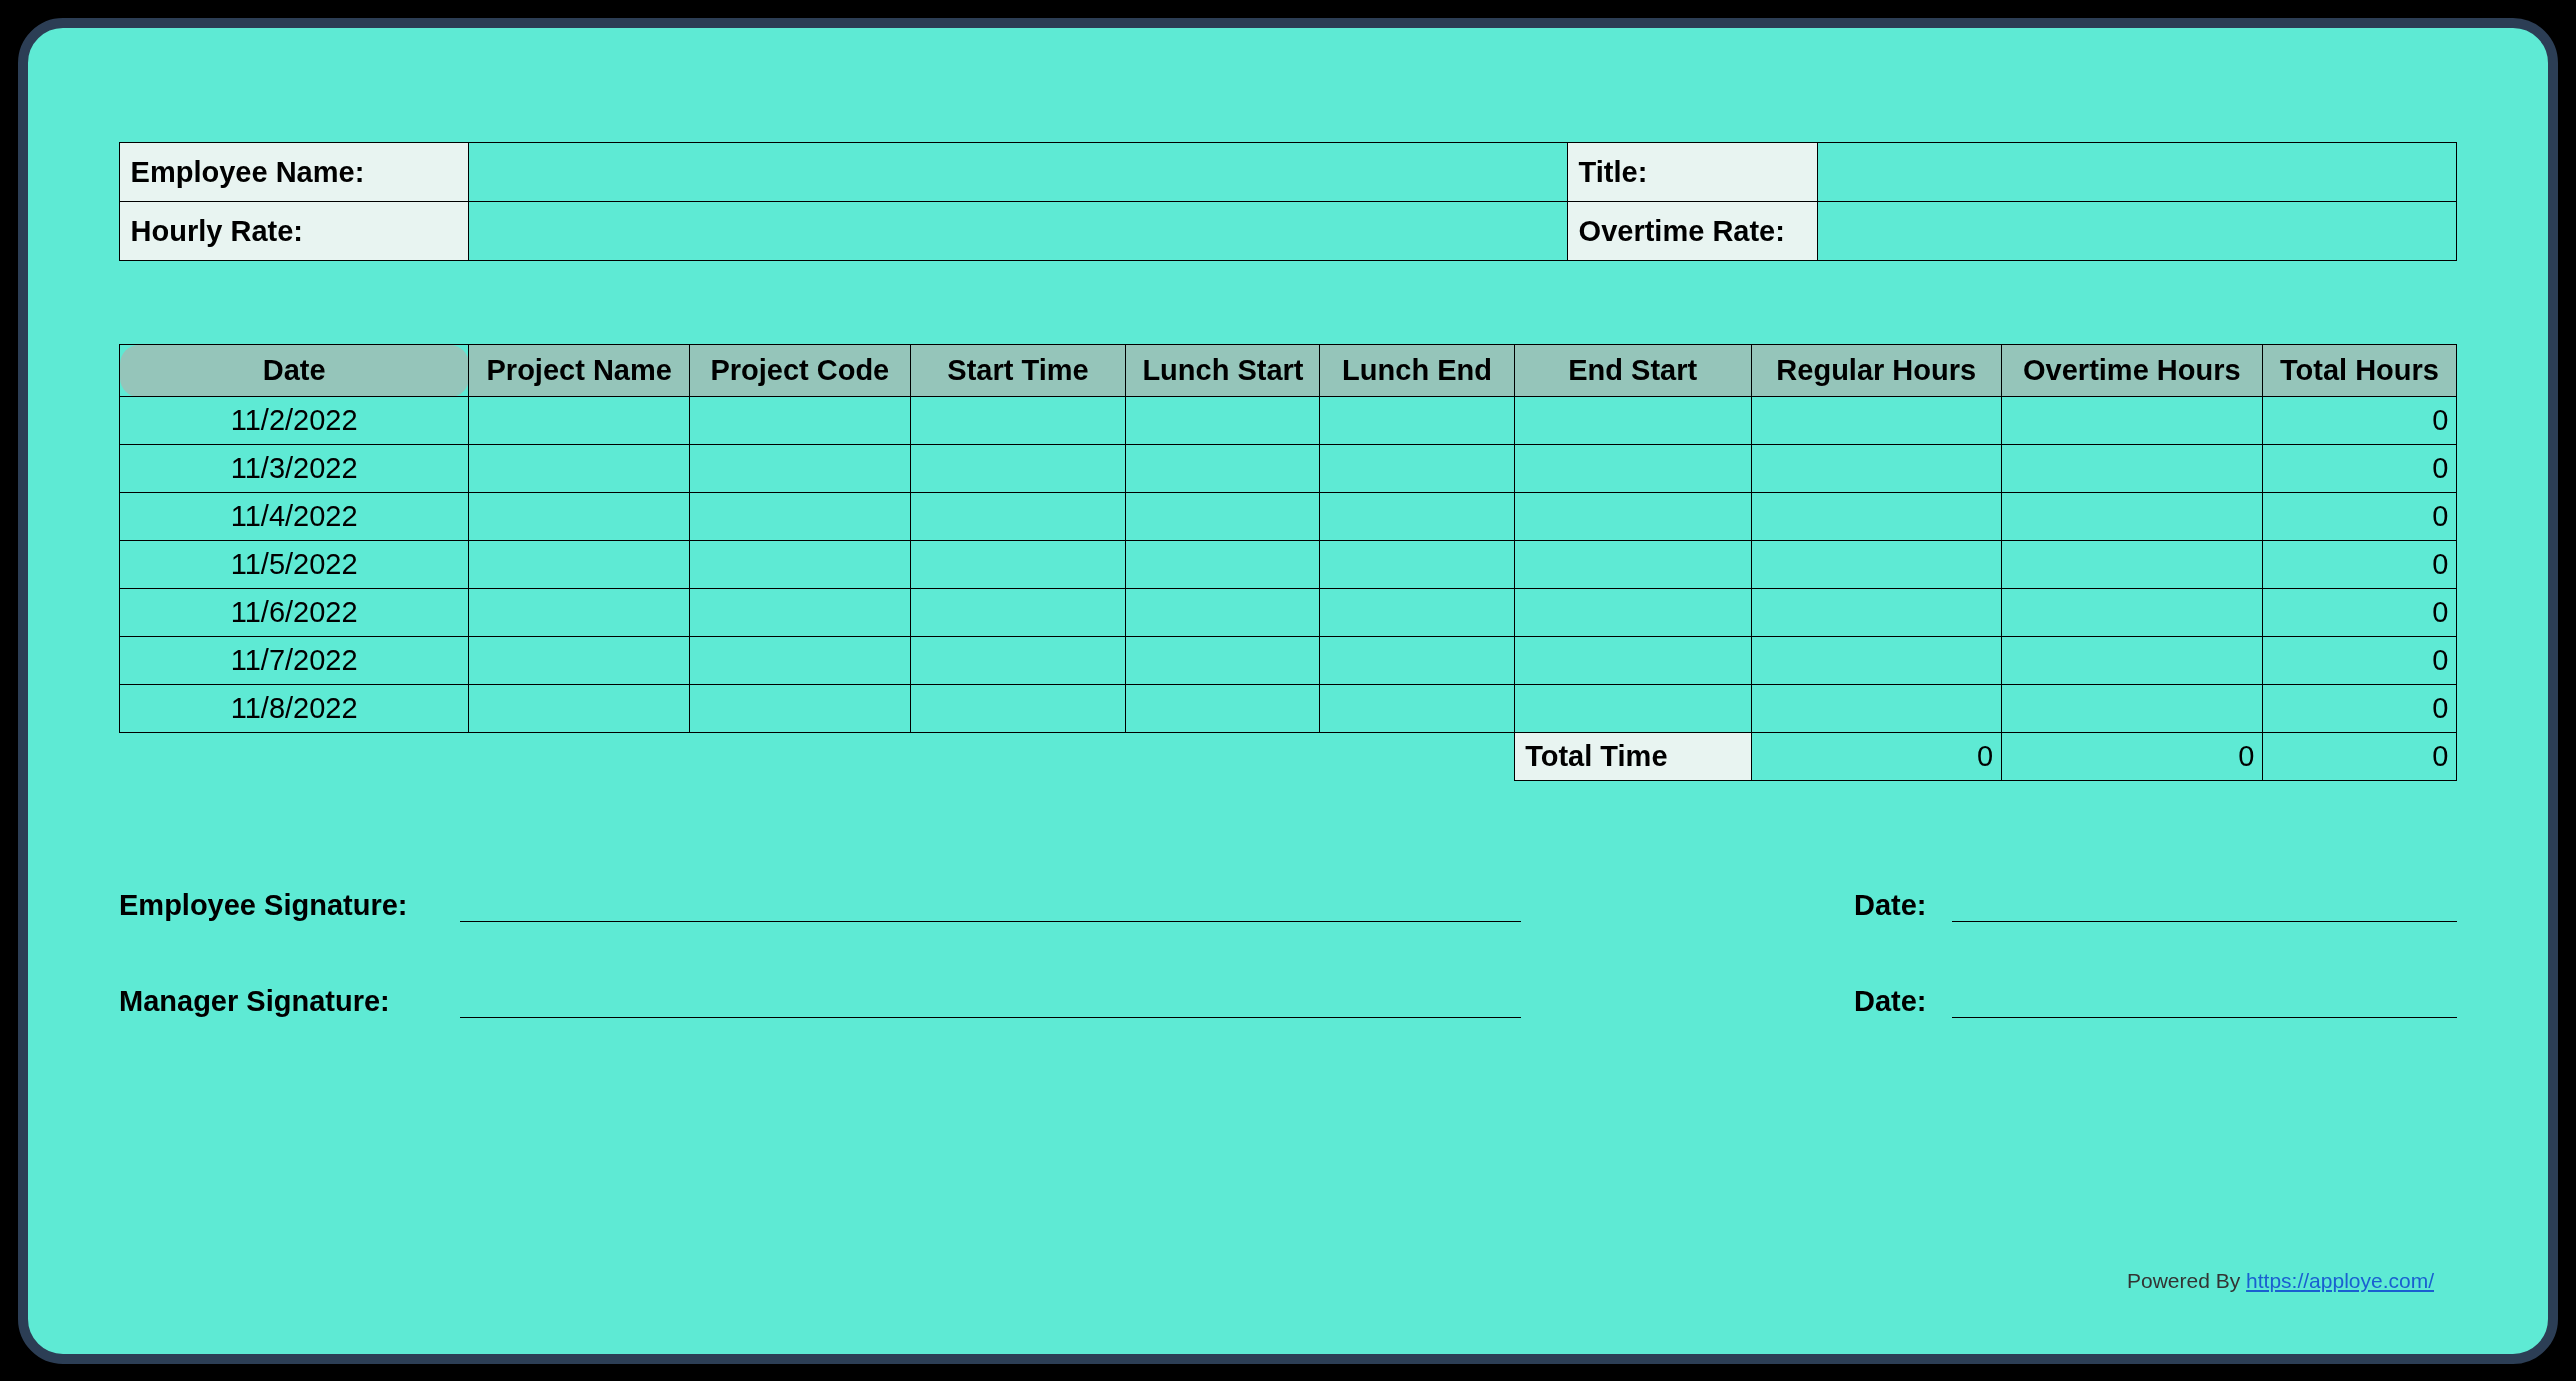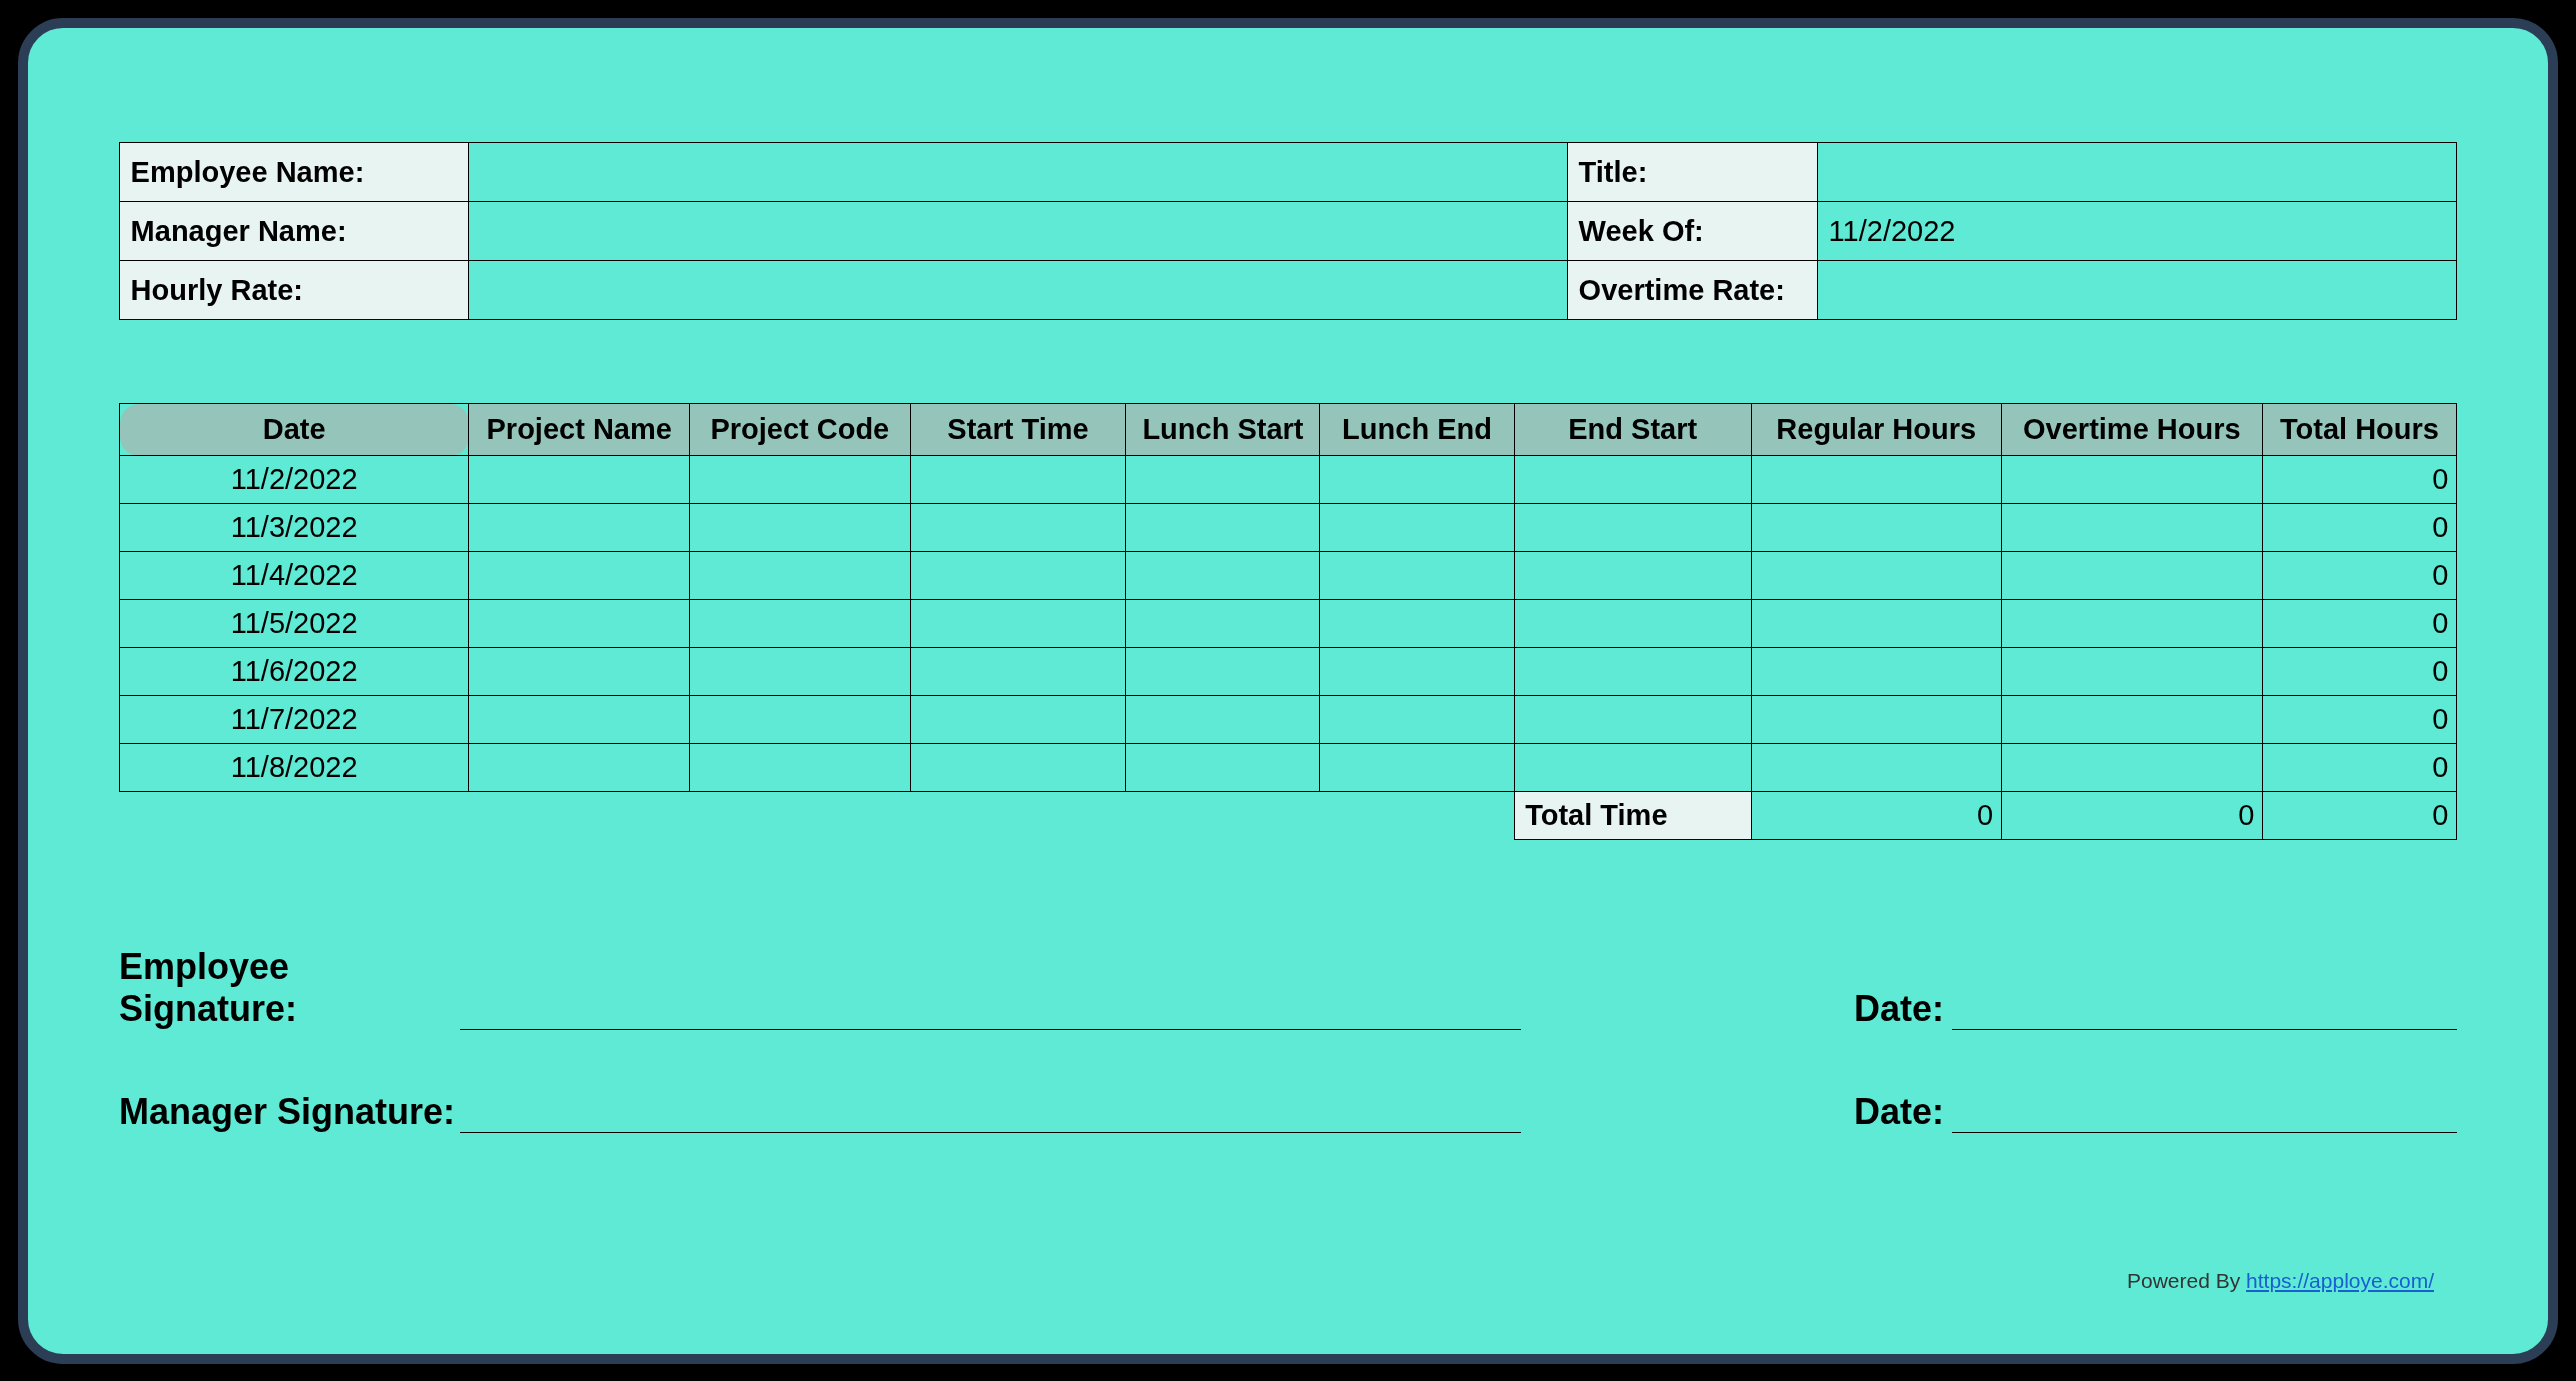--- a/index.html
+++ b/index.html
@@ -103,21 +103,21 @@
   .c-lstart { width: 197px; }
   .c-lend   { width: 197px; }
   .c-end    { width: 242px; }
   .c-reg    { width: 254px; }
   .c-ot     { width: 265px; }
   .c-total  { width: 197px; }
 
   
   .sig-area {
     margin-top: 106px;
-    font-size: 36px;
+    font-size: 29px;
     font-weight: bold;
   }
   .sig-row {
     display: flex;
     align-items: flex-end;
     margin-bottom: 61px;
   }
   .sig-label { width: 341px; }
   .sig-line {
     border-bottom: 1.5px solid #000;
@@ -147,26 +147,20 @@
 <div class="outer">
   <div class="card">
 
     <table class="info-table">
       <tbody>
           <tr>
         <td class="info-label">Employee Name:</td>
         <td class="info-value-wide"></td>
         <td class="info-label-right">Title:</td>
         <td class="info-value-right"></td>
-      </tr>
-      <tr>
-        <td class="info-label">Manager Name:</td>
-        <td class="info-value-wide"></td>
-        <td class="info-label-right">Week Of:</td>
-        <td class="info-value-right" style="text-align:left;">11/2/2022</td>
       </tr>
       <tr>
         <td class="info-label">Hourly Rate:</td>
         <td class="info-value-wide"></td>
         <td class="info-label-right">Overtime Rate:</td>
         <td class="info-value-right"></td>
       </tr>
     </tbody>
       </table>
 

